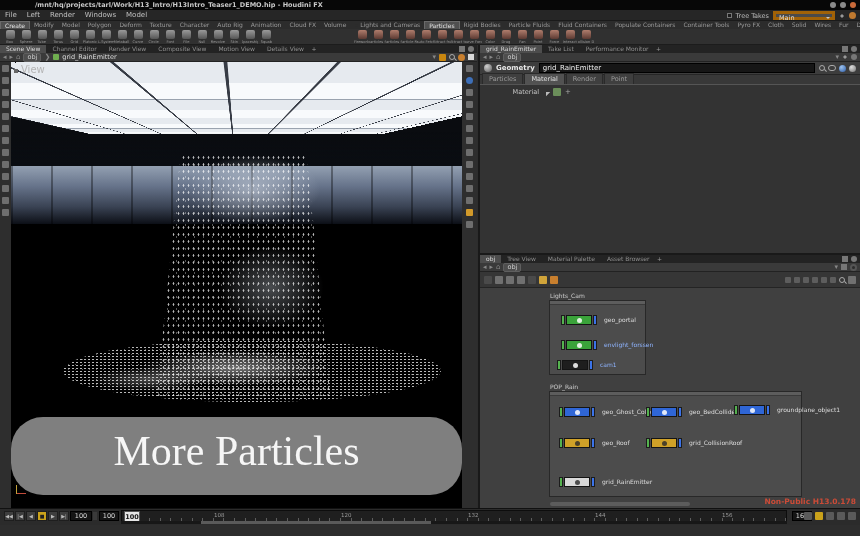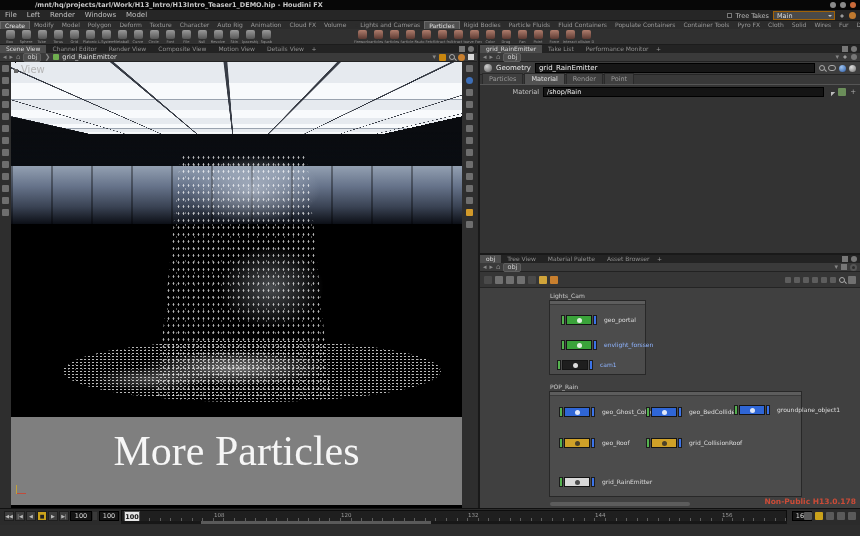--- a/index.html
+++ b/index.html
@@ -7,21 +7,21 @@
   #app{position:relative;width:860px;height:536px;background:#2d2d2d;overflow:hidden;color:#bbb;}
   
   .titlebar{position:absolute;left:0;top:0;width:860px;height:10px;background:#070707;color:#c8c8c8;font-size:6.5px;line-height:10px;padding-left:35px;font-weight:bold;}
   .winbtns{position:absolute;right:4px;top:2px;display:flex;gap:4px;}
   .winbtn{width:6px;height:6px;border-radius:50%;background:#8a8a8a;}
   .winbtn.close{background:#c96a3a;}
   .menubar{position:absolute;left:0;top:10px;width:860px;height:11px;background:#262626;border-bottom:1px solid #1a1a1a;display:flex;align-items:center;font-size:7px;}
   .menubar .menu{padding:0 5px;color:#c0c0c0;}
   .menuright{position:absolute;right:4px;top:0;height:11px;display:flex;align-items:center;gap:4px;}
   .chk{width:5px;height:5px;border:1px solid #777;background:#1c1c1c;}
-  .combo{width:62px;height:9px;background:#4a4a4a;border:1px solid #a16207;color:#ddd;font-size:6.5px;line-height:8px;padding:0 3px;position:relative;}
+  .combo{width:62px;height:9px;background:#4a4a4a;border:3px solid #a16207;color:#ddd;font-size:6.5px;line-height:8px;padding:0 3px;position:relative;}
   .combo:after{content:"";position:absolute;right:2px;top:3px;border:2px solid transparent;border-top-color:#ccc;}
   .spin{width:6px;height:8px;position:relative;}
   .spin:before{content:"";position:absolute;left:1px;top:0;border:2px solid transparent;border-bottom-color:#999;}
   .spin:after{content:"";position:absolute;left:1px;bottom:0;border:2px solid transparent;border-top-color:#999;}
   .belli{width:7px;height:7px;border-radius:50%;background:#c07a30;}
   
   .shelftabs{position:absolute;left:0;top:21px;width:860px;height:8px;background:#2c2c2c;display:flex;align-items:stretch;font-size:6px;}
   .shelftabs .tab{padding:0 4px;line-height:8px;color:#999;white-space:nowrap;}
   .shelftabs .tab.active{background:#505050;color:#e5e5e5;border:1px solid #6a6a6a;border-bottom:none;}
   .gearbtn{width:7px;height:7px;border-radius:50%;background:#555;margin:0 3px;align-self:center;position:relative;}
@@ -75,33 +75,33 @@
   .mist2{position:absolute;left:190px;top:170px;width:140px;height:110px;background:radial-gradient(closest-side,rgba(210,218,228,.35),transparent 75%);}
   .rain{position:absolute;left:140px;top:92px;width:185px;height:242px;opacity:.85;
     clip-path:polygon(16% 0,84% 0,97% 100%,3% 100%);
     background-image:radial-gradient(rgba(255,255,255,.85) .6px,transparent 1.2px),radial-gradient(rgba(255,255,255,.4) .5px,transparent 1px);
     background-size:5px 7px,9px 12px;background-position:0 0,3px 5px;}
   .splash{position:absolute;left:52px;top:278px;width:378px;height:62px;border-radius:50%;opacity:.8;
     background-image:radial-gradient(rgba(255,255,255,.9) .6px,transparent 1.2px),radial-gradient(rgba(255,255,255,.45) .5px,transparent 1px);
     background-size:4px 3px,7px 5px;background-position:0 0,2px 2px;}
   .splashglow{position:absolute;left:130px;top:288px;width:190px;height:36px;border-radius:50%;background:radial-gradient(closest-side,rgba(255,255,255,.45),transparent);}
   .splashglow2{position:absolute;left:80px;top:305px;width:120px;height:24px;border-radius:50%;background:radial-gradient(closest-side,rgba(255,255,255,.3),transparent);}
-  .captionband{position:absolute;left:0;top:355px;width:451px;height:88px;background:#7f7f7f;}
+  .captionband{position:absolute;left:0;top:355px;width:451px;height:78px;background:#7f7f7f;border-radius:32px;}
   .caption{position:absolute;left:0;top:10px;width:451px;text-align:center;font-family:"Liberation Serif","DejaVu Serif",serif;font-size:42px;color:#f6f6f6;}
   .viewlabel{position:absolute;left:3px;top:2px;font-size:10px;color:#b5b5b5;}
   .viewlabel:before{content:"";display:inline-block;width:4px;height:4px;background:#666;margin-right:3px;}
   .axisgiz{position:absolute;left:5px;bottom:14px;width:14px;height:12px;}
   .axisgiz .ax1{position:absolute;left:0;bottom:0;width:10px;height:1px;background:#c24b3a;}
   .axisgiz .ax2{position:absolute;left:0;bottom:0;width:1px;height:9px;background:#c2a13a;}
   
   #rightcol{position:absolute;left:478px;top:45px;width:382px;height:463px;background:#333;border-left:2px solid #191919;}
   #parampane{position:absolute;left:0;top:0;width:380px;height:208px;background:#333;}
   .phead{height:13px;background:#3d3d3d;border-bottom:1px solid #262626;display:flex;align-items:center;gap:4px;padding:0 4px;font-size:7px;}
   .pball{width:8px;height:8px;border-radius:50%;background:radial-gradient(circle at 35% 30%,#cfcfcf,#5f5f5f);}
-  .ptype{color:#e8e8e8;font-weight:normal;}
+  .ptype{color:#e8e8e8;font-weight:bold;}
   .pname{flex:1;background:#161616;border:1px solid #000;color:#efefef;font-size:7px;line-height:9px;padding:0 3px;height:10px;}
   .pheadico{display:flex;gap:3px;align-items:center;}
   .chain{width:8px;height:6px;border:1px solid #aaa;border-radius:3px;}
   .ball{width:7px;height:7px;border-radius:50%;background:radial-gradient(circle at 35% 30%,#9ec3ee,#2d5da8);}
   .ball.grey{background:radial-gradient(circle at 35% 30%,#ddd,#777);}
   .paramtabs{height:10px;background:#383838;border-bottom:1px solid #555;display:flex;align-items:flex-end;padding-left:2px;font-size:6.5px;gap:1px;}
   .paramtabs .tab{padding:1px 6px;background:#3f3f3f;border:1px solid #2a2a2a;border-bottom:none;color:#9a9a9a;}
   .paramtabs .tab.active{background:#525252;color:#e0e0e0;}
   .matrow{height:12px;display:flex;align-items:center;gap:4px;padding:0 4px;font-size:6.5px;margin-top:1px;}
   .matlabel{width:55px;text-align:right;color:#c5c5c5;}
@@ -500,21 +500,20 @@
         <div style="display:flex;gap:1px">
 
         <span class="tab">Particles</span>
             <span class="tab active">Material</span>
             <span class="tab">Render</span>
             <span class="tab">Point</span>
           </div>
       </div>
       <div class="matrow">
         <span class="matlabel">Material</span>
-        <span class="matval">/shop/Rain</span>
         <span class="pick"></span>
         <span class="opchip"></span>
         <span class="tinyplus">+</span>
       </div>
     </div>
 
     <div id="netpane">
       <div class="panetabs">
         <div style="display:flex">
 

